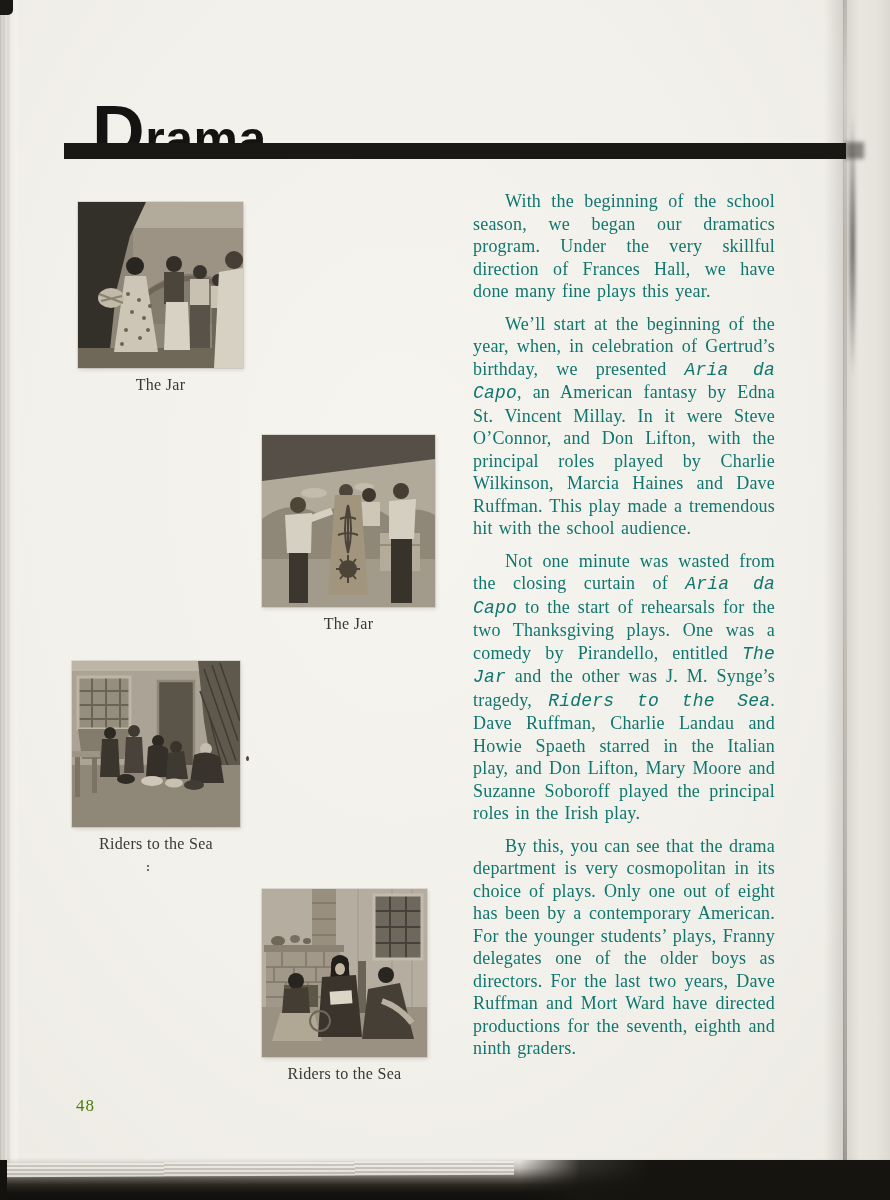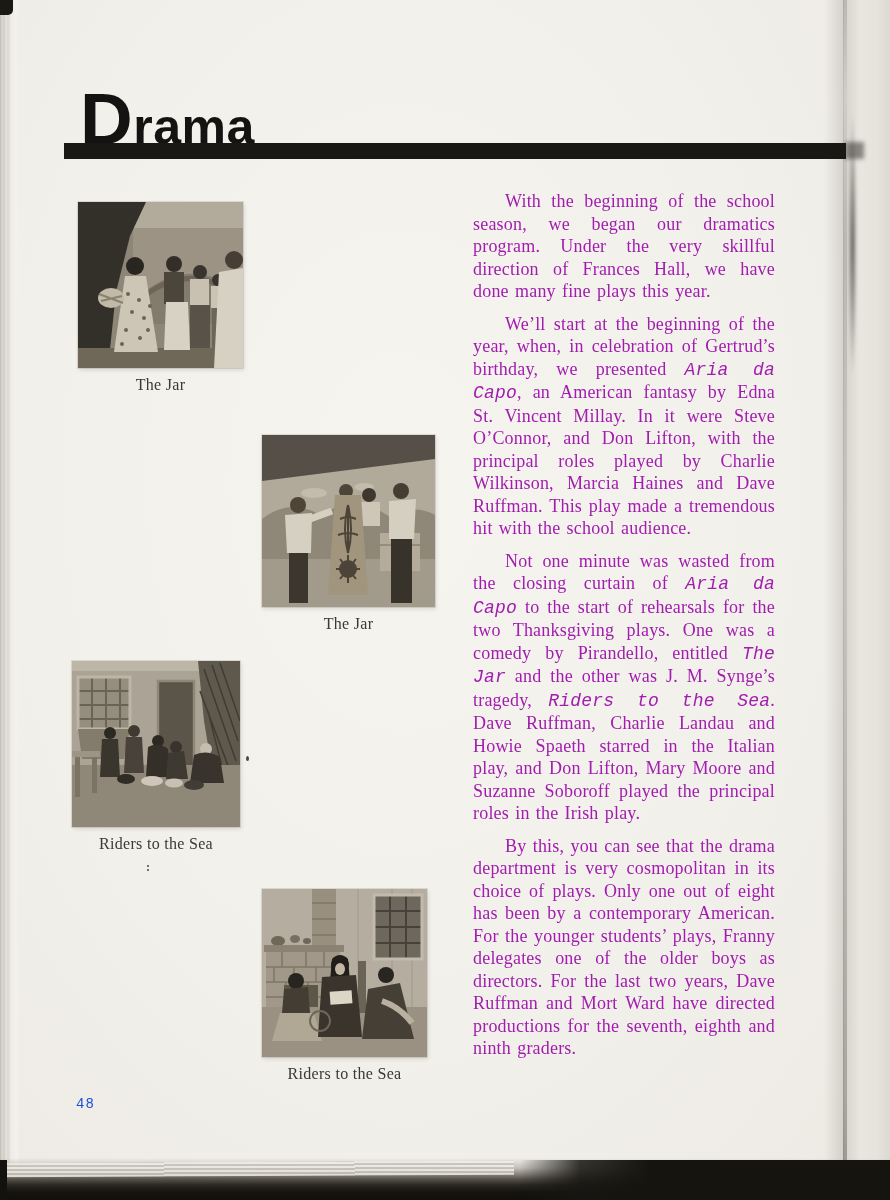--- a/index.html
+++ b/index.html
@@ -35,45 +35,45 @@
     background: linear-gradient(90deg, rgba(24,22,18,0), rgba(24,22,18,.85) 60px, #16140f 130px); }
   .bottom-pages { position:absolute; left:4px; top:1162px; width:510px; height:14px; opacity:.85;
     transform: rotate(-0.3deg);
     background: repeating-linear-gradient(180deg, #efede7 0 2px, #c6c3bb 2px 4px); }
   .bottom-left-sliver { position:absolute; left:0; top:1160px; width:7px; height:40px; background:#14120e; }
   .speck { position:absolute; background:#4a463f; border-radius:50%; }
   .speck.s1 { left:246px; top:756px; width:3px; height:5px; }
   .speck.s2 { left:147px; top:865px; width:2px; height:2px; box-shadow:0 4px 0 0 #4a463f; }
 
   
-  h1.title { position:absolute; left:76px; top:80px; margin:4px; line-height:70px;
+  h1.title { position:absolute; left:76px; top:80px; margin:16px; line-height:70px;
     font-family:"Liberation Sans", "DejaVu Sans", sans-serif; font-weight:bold;
     font-size:50px; color:#141311; letter-spacing:0.5px; }
   h1.title::first-letter { font-size:73px; }
   .title-rule { position:absolute; left:64px; top:143px; width:782px; height:16px; background:#1a1815; }
 
   
   figure.photo { position:absolute; margin:0; }
   figure.photo svg { display:block; box-shadow: 0 0 0 1px rgba(60,55,45,.12), 1px 2px 4px rgba(60,55,45,.15); }
   figure.photo figcaption { margin-top:8px; text-align:center; font-size:16px; color:#3b3933;
     letter-spacing:0.3px; }
   .p1 { left:78px;  top:202px; width:165px; }
   .p2 { left:262px; top:435px; width:173px; }
   .p3 { left:72px;  top:661px; width:168px; }
   .p4 { left:262px; top:889px; width:165px; }
 
   
   .article { position:absolute; left:473px; top:190px; width:302px; }
-  .article p { margin:0 0 10px 0; font-size:18px; line-height:22.5px; color:#a21caf;
+  .article p { margin:0 0 10px 0; font-size:18px; line-height:22.5px; color:#0f766e;
     text-align:justify; text-indent:32px; letter-spacing:0.2px; word-spacing:1.5px; }
   .article p i { font-style:italic;font-family:Liberation Mono, monospace; }
 
   .page-number { position:absolute; left:76px; top:1096px;
-    font-family:Liberation Mono, monospace;
-    font-size:14px; color:#1d4ed8; letter-spacing:1px; }
+    font-family:Liberation Serif, serif;
+    font-size:17px; color:#4d7c0f; letter-spacing:1px; }
 </style>
 </head>
 <body>
 
 <div class="scan">
 
   <div class="left-page-edges"></div>
   <div class="corner-mark"></div>
   <div class="adjacent-page"></div>
   <div class="gutter-shade"></div>

